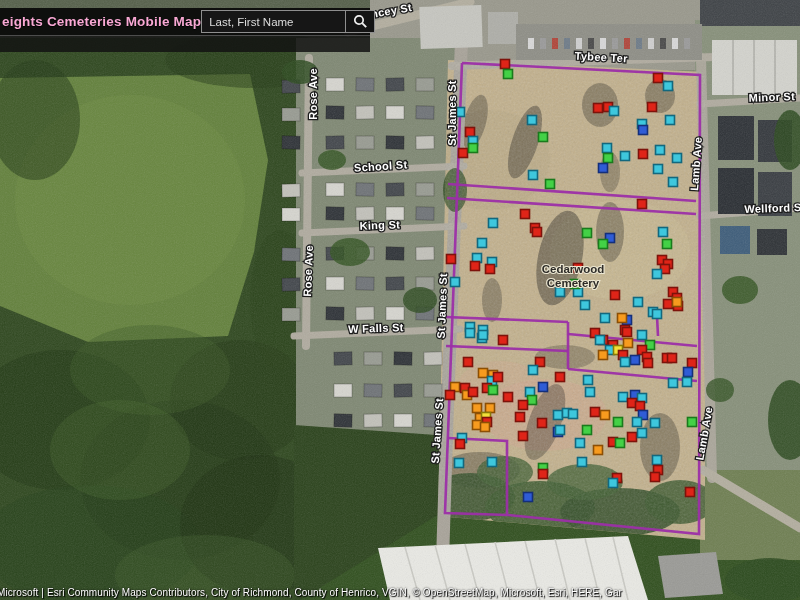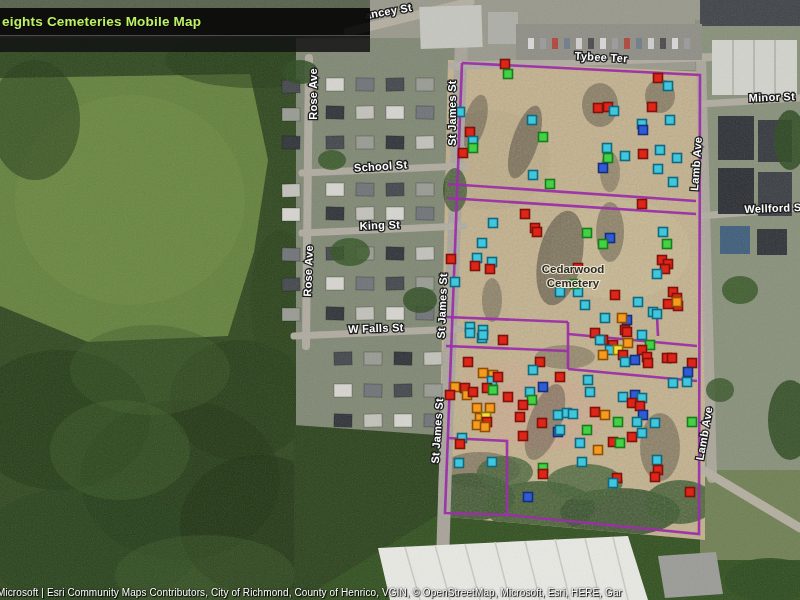--- a/index.html
+++ b/index.html
@@ -4,21 +4,21 @@
 <style>
   html,body{margin:0;padding:0;background:#222;}
   *{box-sizing:border-box;}
   #stage{position:relative;width:800px;height:600px;overflow:hidden;
          font-family:"Liberation Sans", sans-serif;background:#7d8a67;}
   #terrain{position:absolute;inset:0;}
   
   #app-header{position:absolute;left:0;top:8px;width:370px;z-index:30;}
   #header-top{height:27px;background:rgba(8,8,8,0.92);display:flex;align-items:center;}
   #header-bottom{height:17px;background:rgba(18,18,18,0.84);border-top:1px solid #4d4d4d;}
-  #app-title{color:#bef264;font-size:13.5px;font-weight:bold;white-space:nowrap;
+  #app-title{color:#f9a8d4;font-size:13.5px;font-weight:bold;white-space:nowrap;
              margin-left:2px;letter-spacing:0.2px;text-shadow:0 1px 1px #000;}
   .search-box{margin-left:auto;margin-right:2px;display:flex;height:23px;
               border:1px solid #8f8f8f;background:#161616;}
   .search-box input{width:143px;background:transparent;border:none;outline:none;
               color:#e8e8e8;font-size:11.5px;padding:0 7px;font-family:"Liberation Sans",sans-serif;}
   .search-box input::placeholder{color:#dcdcdc;opacity:1;}
   .search-btn{width:29px;border:none;border-left:1px solid #8f8f8f;background:#141414;
               display:flex;align-items:center;justify-content:center;cursor:pointer;padding:0;}
   
   #attribution{position:absolute;left:-3px;bottom:2px;z-index:25;color:#fff;font-size:10px;
@@ -436,18 +436,27 @@
       </g>
     <g id="cem-label-layer">
       <text id="cem-line1" class="cem-label" x="573" y="273">Cedarwood</text>
       <text id="cem-line2" class="cem-label" x="573" y="287">Cemetery</text>
     </g>
   </svg>
 
   <div id="app-header">
     <div id="header-top">
       <div id="app-title">eights Cemeteries Mobile Map</div>
+      <div class="search-box">
+        <input type="text" placeholder="Last, First Name" style="">
+        <button class="search-btn">
+          <svg width="15" height="15" viewBox="0 0 15 15">
+            <circle cx="6" cy="6" r="4.2" fill="none" stroke="#f0f0f0" stroke-width="1.7"></circle>
+            <line x1="9.2" y1="9.2" x2="13.2" y2="13.2" stroke="#f0f0f0" stroke-width="1.9"></line>
+          </svg>
+        </button>
+      </div>
     </div>
     <div id="header-bottom"></div>
   </div>
 
   <div id="attribution">Microsoft | Esri Community Maps Contributors, City of Richmond, County of Henrico, VGIN, © OpenStreetMap, Microsoft, Esri, HERE, Gar</div>
 </div>
 
 </body></html>

